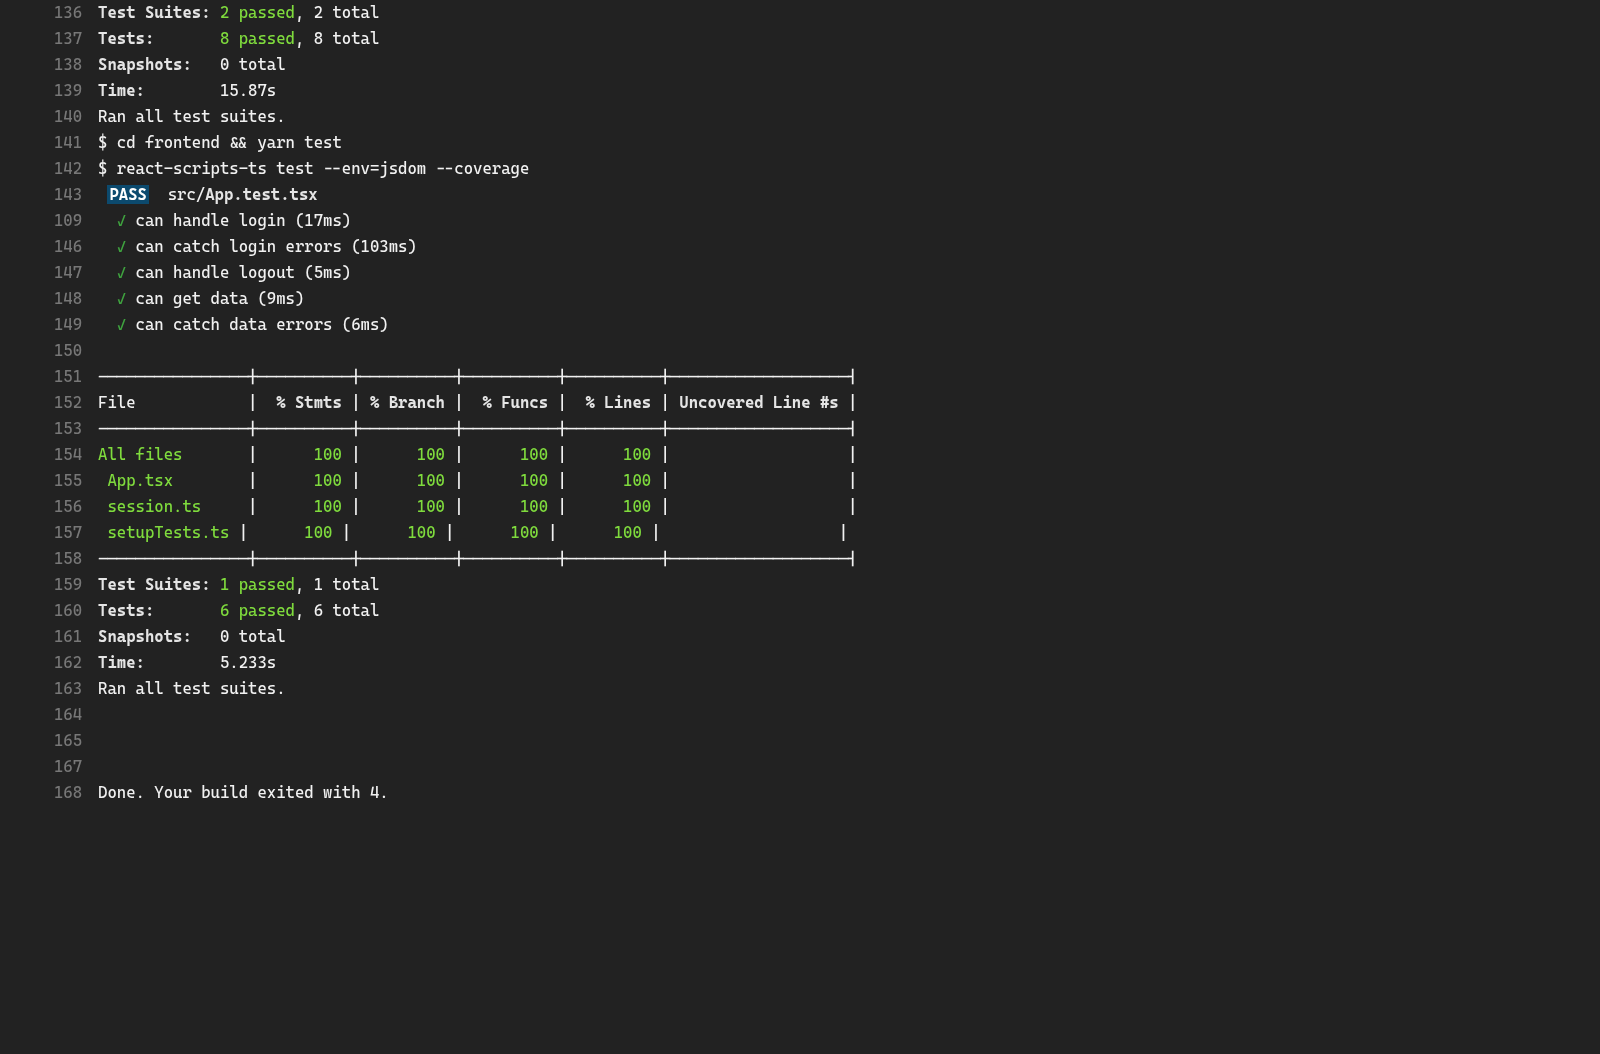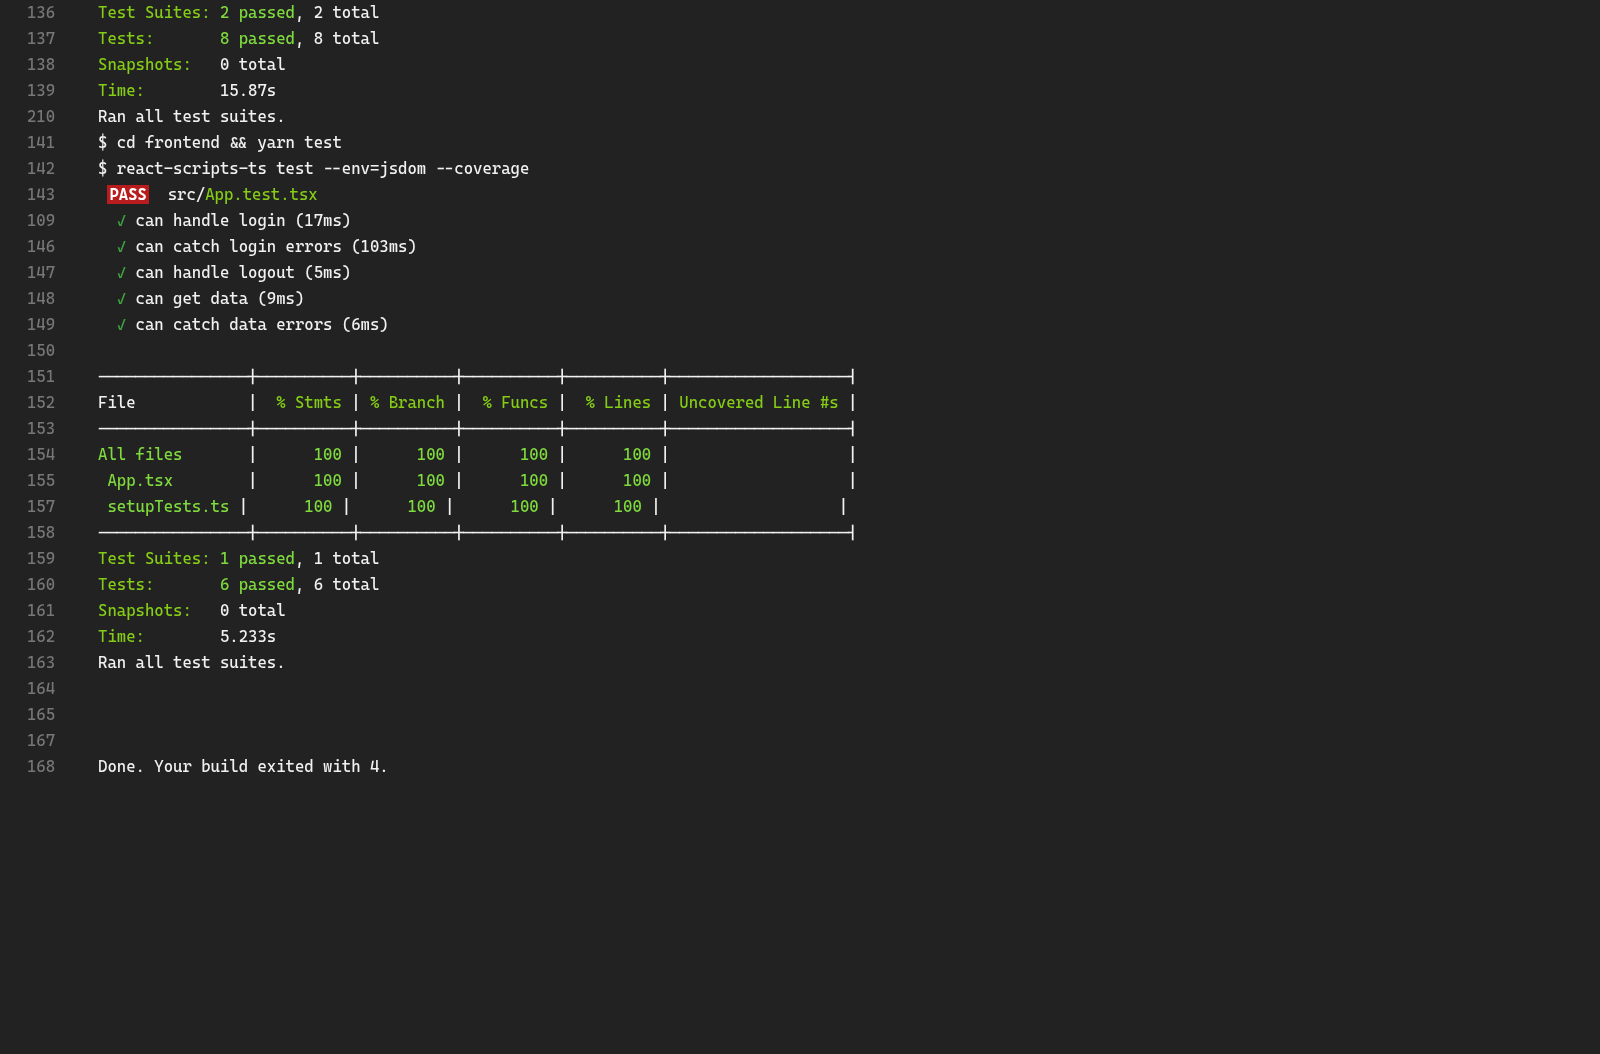--- a/index.html
+++ b/index.html
@@ -14,69 +14,70 @@
     .log-container {
       padding: 0 0 30px 0;
     }
     .log-line {
       display: flex;
       white-space: pre;
     }
     .lineno {
       color: #777777;
       width: 82px;
-      text-align: center;
+      text-align: right;
       padding-right: 16px;
       flex-shrink: 0;
       user-select: none;
     }
     .content {
       flex: 1;
     }
     .bold {
-      font-weight: normal;
-      color: #84cc16;
+      font-weight: bold;
+      color: #e5e5e5;
     }
     .green-bold {
       color: #7fdb3d;
       font-weight: normal;
     }
     .pass-badge {
-      background: #b91c1c;
+      background: #0c4a6e;
       color: #ffffff;
       font-weight: bold;
       padding: 0 2px;
     }
     .check {
       color: #3fa33f;
     }
   </style>
 </head>
 <body>
 
 <div class="log-container" id="log">
     <div class="log-line"><span class="lineno">136</span><span class="content"><span class="bold">Test Suites: </span><span class="green-bold">2 passed</span><span>, 2 total</span></span></div>
     <div class="log-line"><span class="lineno">137</span><span class="content"><span class="bold">Tests:       </span><span class="green-bold">8 passed</span><span>, 8 total</span></span></div>
     <div class="log-line"><span class="lineno">138</span><span class="content"><span class="bold">Snapshots:   </span><span>0 total</span></span></div>
     <div class="log-line"><span class="lineno">139</span><span class="content"><span class="bold">Time:        </span><span>15.87s</span></span></div>
-    <div class="log-line"><span class="lineno">210</span><span class="content"><span>Ran all test suites.</span></span></div>
+    <div class="log-line"><span class="lineno">140</span><span class="content"><span>Ran all test suites.</span></span></div>
     <div class="log-line"><span class="lineno">141</span><span class="content"><span>$ cd frontend &amp;&amp; yarn test</span></span></div>
     <div class="log-line"><span class="lineno">142</span><span class="content"><span>$ react-scripts-ts test --env=jsdom --coverage</span></span></div>
     <div class="log-line"><span class="lineno">143</span><span class="content"><span> </span><span class="pass-badge">PASS</span><span>  </span><span>src/</span><span class="bold">App.test.tsx</span></span></div>
     <div class="log-line"><span class="lineno">109</span><span class="content"><span>  </span><span class="check">✓</span><span> can handle login (17ms)</span></span></div>
     <div class="log-line"><span class="lineno">146</span><span class="content"><span>  </span><span class="check">✓</span><span> can catch login errors (103ms)</span></span></div>
     <div class="log-line"><span class="lineno">147</span><span class="content"><span>  </span><span class="check">✓</span><span> can handle logout (5ms)</span></span></div>
     <div class="log-line"><span class="lineno">148</span><span class="content"><span>  </span><span class="check">✓</span><span> can get data (9ms)</span></span></div>
     <div class="log-line"><span class="lineno">149</span><span class="content"><span>  </span><span class="check">✓</span><span> can catch data errors (6ms)</span></span></div>
     <div class="log-line"><span class="lineno">150</span><span class="content"><span></span></span></div>
     <div class="log-line"><span class="lineno">151</span><span class="content"><span>----------------|----------|----------|----------|----------|-------------------|</span></span></div>
     <div class="log-line"><span class="lineno">152</span><span class="content"><span>File            | </span><span class="bold"> % Stmts </span><span>| </span><span class="bold">% Branch </span><span>| </span><span class="bold"> % Funcs </span><span>| </span><span class="bold"> % Lines </span><span>| </span><span class="bold">Uncovered Line #s </span><span>|</span></span></div>
     <div class="log-line"><span class="lineno">153</span><span class="content"><span>----------------|----------|----------|----------|----------|-------------------|</span></span></div>
     <div class="log-line"><span class="lineno">154</span><span class="content"><span class="green-bold">All files      </span><span> | </span><span class="green-bold">     100 </span><span>| </span><span class="green-bold">     100 </span><span>| </span><span class="green-bold">     100 </span><span>| </span><span class="green-bold">     100 </span><span>|                   |</span></span></div>
     <div class="log-line"><span class="lineno">155</span><span class="content"><span class="green-bold"> App.tsx       </span><span> | </span><span class="green-bold">     100 </span><span>| </span><span class="green-bold">     100 </span><span>| </span><span class="green-bold">     100 </span><span>| </span><span class="green-bold">     100 </span><span>|                   |</span></span></div>
+    <div class="log-line"><span class="lineno">156</span><span class="content"><span class="green-bold"> session.ts    </span><span> | </span><span class="green-bold">     100 </span><span>| </span><span class="green-bold">     100 </span><span>| </span><span class="green-bold">     100 </span><span>| </span><span class="green-bold">     100 </span><span>|                   |</span></span></div>
     <div class="log-line"><span class="lineno">157</span><span class="content"><span class="green-bold"> setupTests.ts </span><span>| </span><span class="green-bold">     100 </span><span>| </span><span class="green-bold">     100 </span><span>| </span><span class="green-bold">     100 </span><span>| </span><span class="green-bold">     100 </span><span>|                   |</span></span></div>
     <div class="log-line"><span class="lineno">158</span><span class="content"><span>----------------|----------|----------|----------|----------|-------------------|</span></span></div>
     <div class="log-line"><span class="lineno">159</span><span class="content"><span class="bold">Test Suites: </span><span class="green-bold">1 passed</span><span>, 1 total</span></span></div>
     <div class="log-line"><span class="lineno">160</span><span class="content"><span class="bold">Tests:       </span><span class="green-bold">6 passed</span><span>, 6 total</span></span></div>
     <div class="log-line"><span class="lineno">161</span><span class="content"><span class="bold">Snapshots:   </span><span>0 total</span></span></div>
     <div class="log-line"><span class="lineno">162</span><span class="content"><span class="bold">Time:        </span><span>5.233s</span></span></div>
     <div class="log-line"><span class="lineno">163</span><span class="content"><span>Ran all test suites.</span></span></div>
     <div class="log-line"><span class="lineno">164</span><span class="content"><span></span></span></div>
     <div class="log-line"><span class="lineno">165</span><span class="content"><span></span></span></div>
     <div class="log-line"><span class="lineno">167</span><span class="content"><span></span></span></div>

